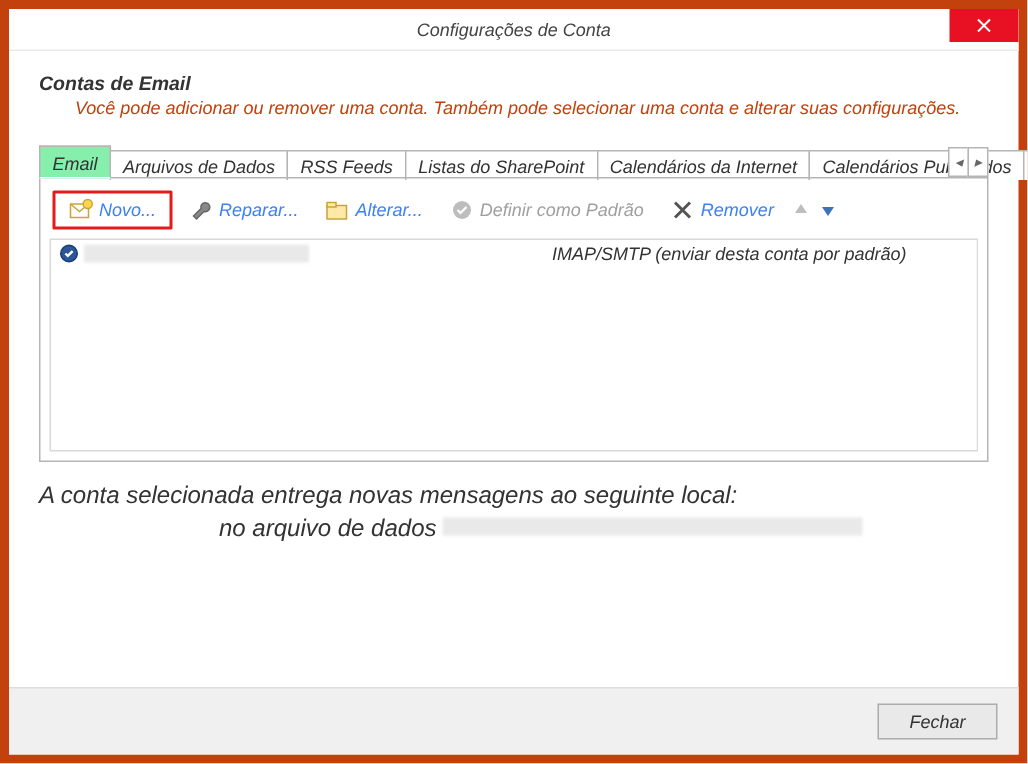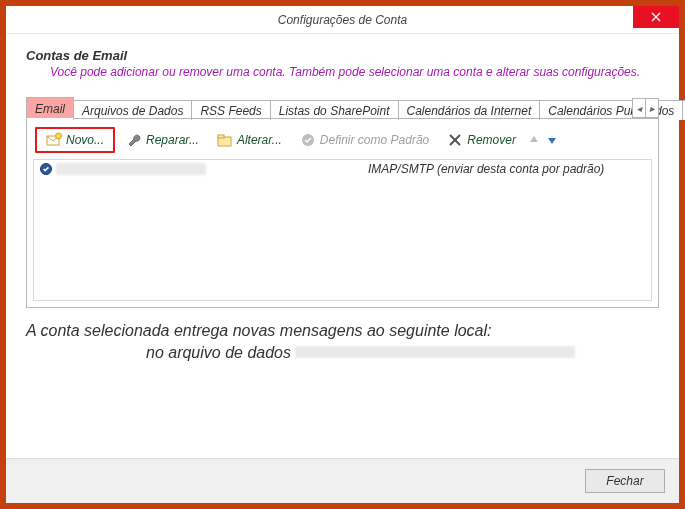--- a/index.html
+++ b/index.html
@@ -27,40 +27,40 @@
   .close-btn {
     position:absolute; right:0; top:0;
     width:46px; height:22px;
     background:#e81123;
     display:flex; align-items:center; justify-content:center;
     color:#fff;
   }
   .close-btn svg { width:10px; height:10px; stroke:#fff; stroke-width:1.3; }
   .content { padding: 14px 20px 0 20px; flex:1; display:flex; flex-direction:column; }
   .section-title { font-size:13px; font-weight:bold; color:#333; margin-bottom:2px; }
-  .section-sub { font-size:12px; color:#a21caf; margin-left:24px; margin-bottom:18px; }
+  .section-sub { font-size:12px; color:#c2410c; margin-left:24px; margin-bottom:18px; }
   
   .tabbar-wrapper { position:relative; height:22px; }
   .tabbar { display:flex; align-items:flex-end; position:relative; height:22px; }
   .tab {
     border:1px solid #b5b5b5;
     border-bottom:none;
     padding:3px 8px 2px 8px;
     font-size:12px;
     background:#fff;
     margin-right:-1px;
     color:#333;
     white-space:nowrap;
     position:relative;
     top:1px;
     height:20px;
     display:flex; align-items:center;
   }
   .tab.active {
-    background:#fca5a5;
+    background:#86efac;
     height:22px;
     top:0;
     border-bottom:1px solid #fff;
     z-index:2;
   }
   .tab-scrollers {
     position:absolute; right:0; top:1px;
     display:flex;
   }
   .tab-scroll {
@@ -77,21 +77,21 @@
     position:relative;
     margin-top:-1px;
     flex:0 0 auto;
   }
   
   .toolbar { display:flex; align-items:center; gap:4px; padding:2px 0 4px 2px; }
   .tbtn {
     display:inline-flex; align-items:center; gap:4px;
     padding:2px 6px;
     font-size:12px;
-    color:#14532d;
+    color:#3b82f6;
     border:1px solid transparent;
     border-radius:2px;
     background:transparent;
   }
   .tbtn.disabled { color:#a0a0a0; }
   .tbtn .ico { width:16px; height:16px; display:inline-flex; align-items:center; justify-content:center; }
   .highlight-box {
     border:2px solid #e21b1b;
     padding:0 2px;
     border-radius:1px;

